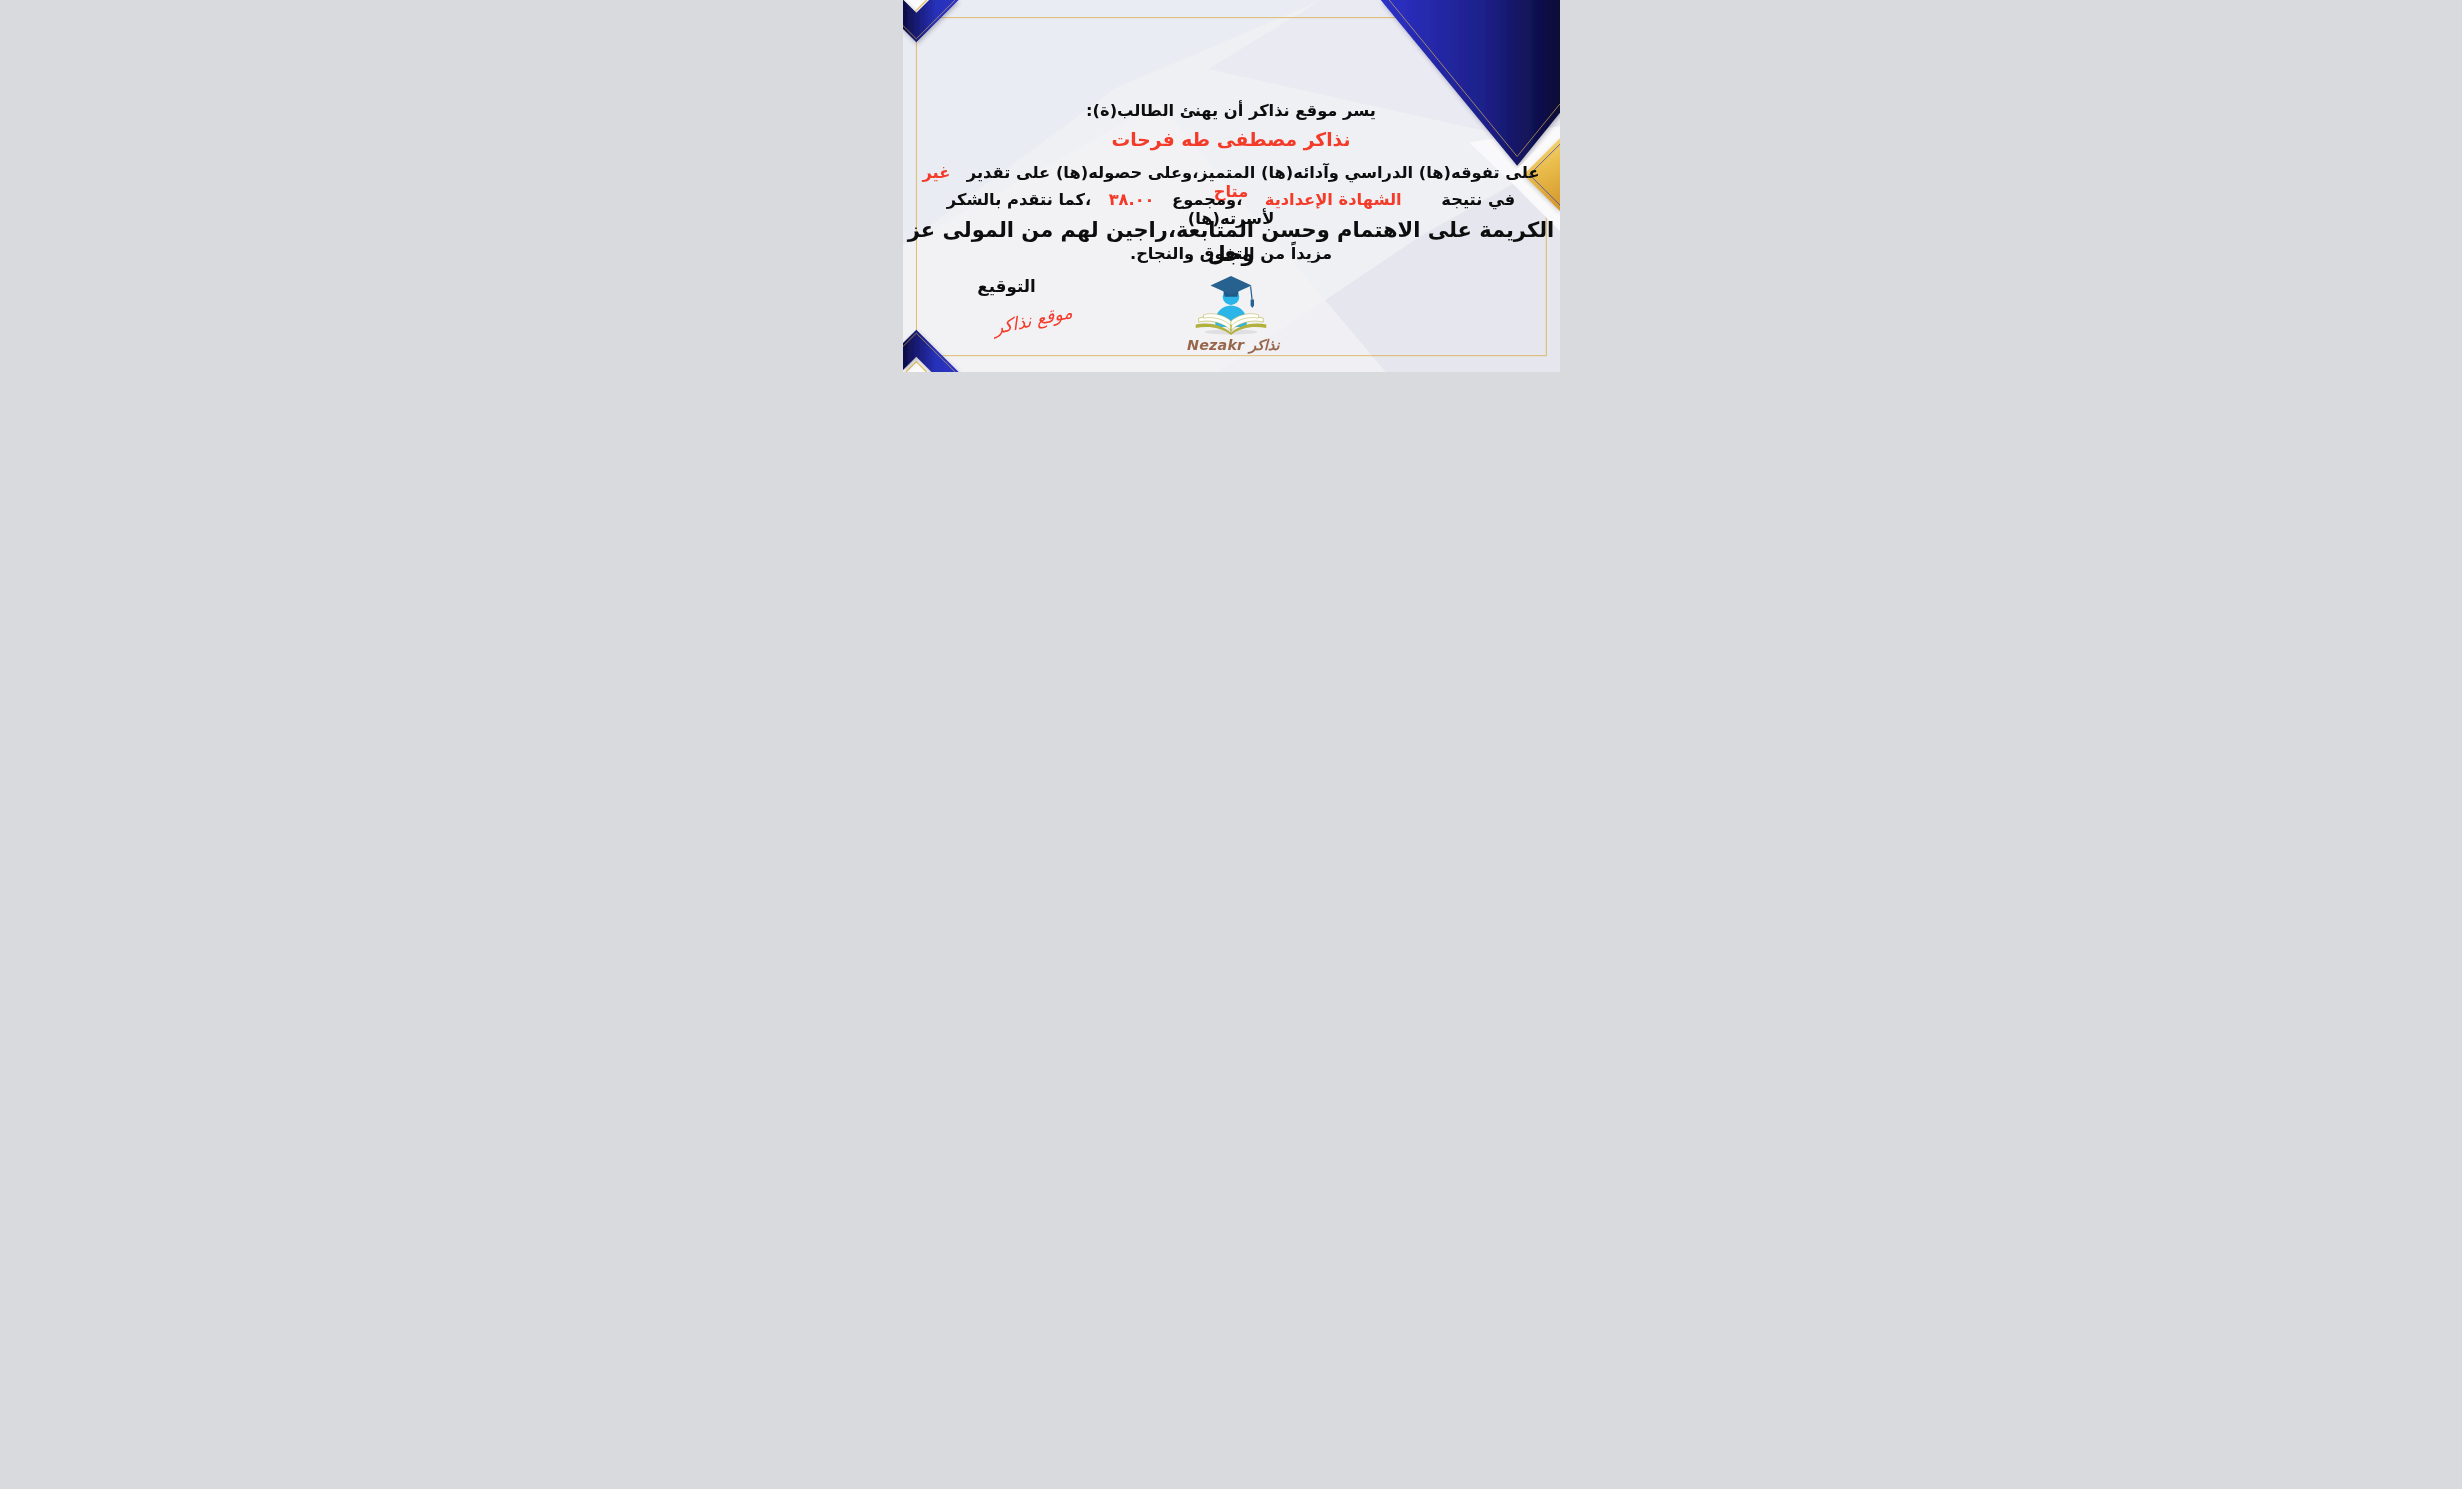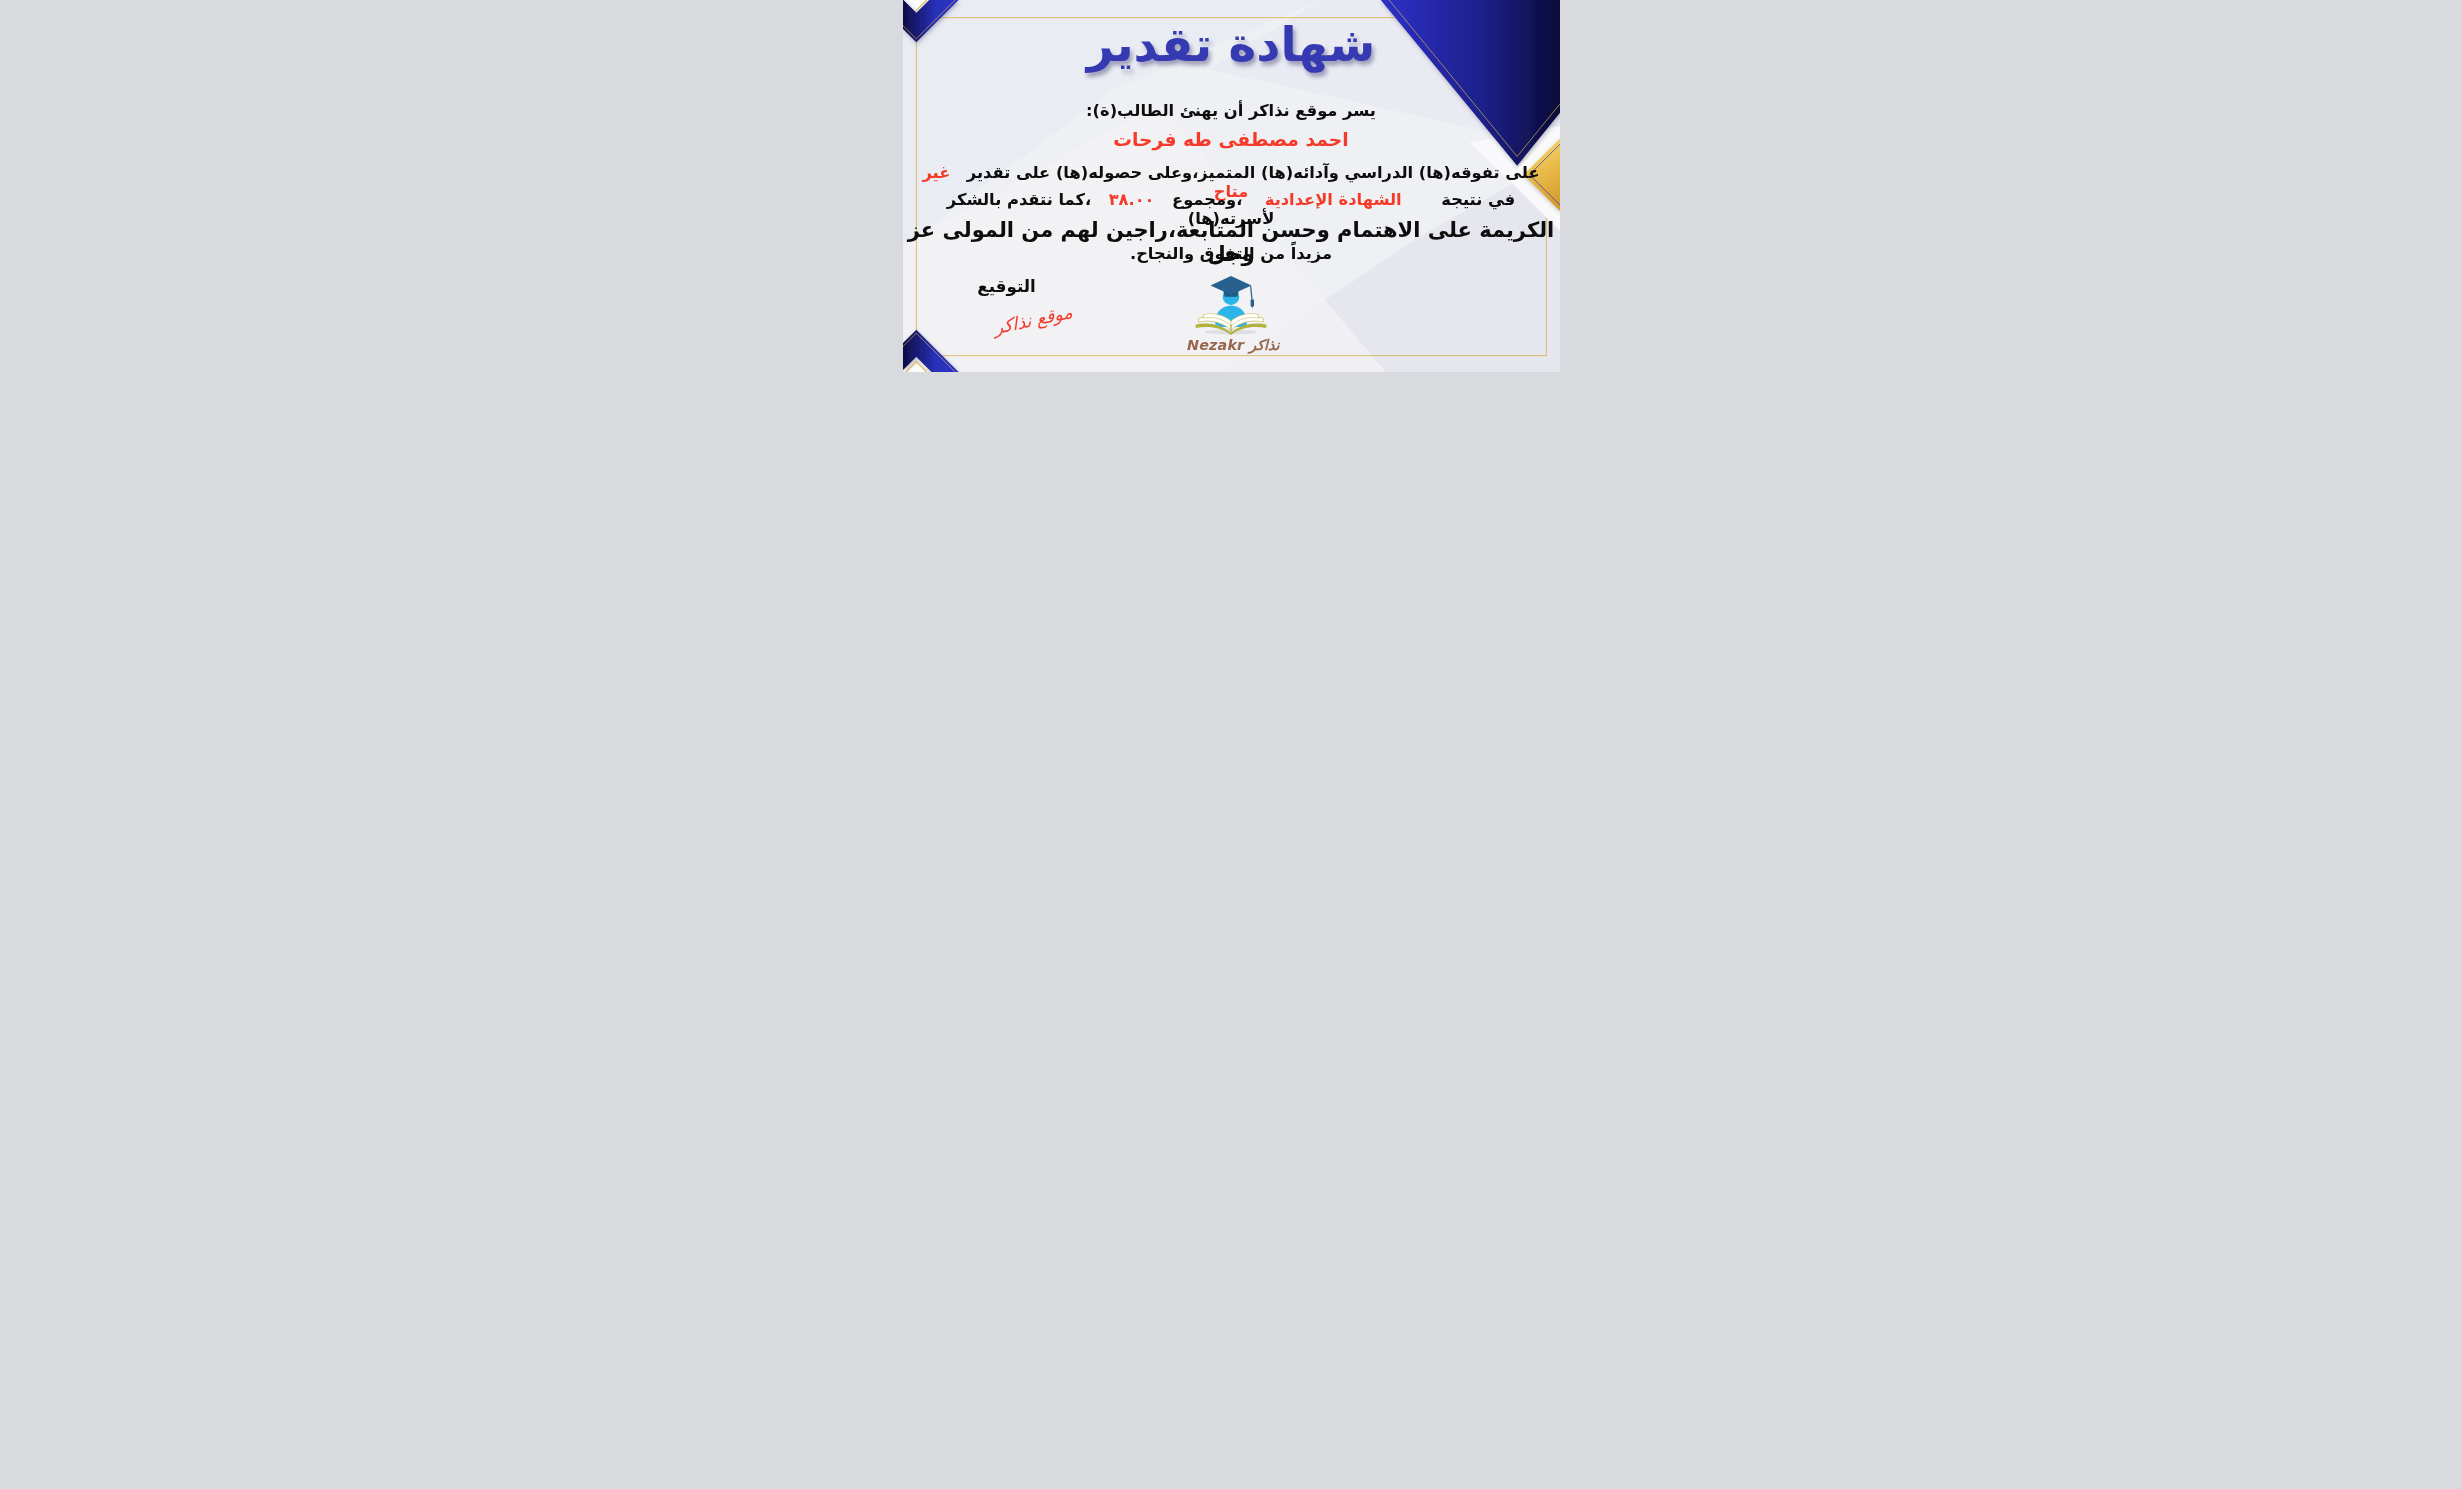--- a/index.html
+++ b/index.html
@@ -93,25 +93,24 @@
       <polyline points="987,0 1247,318 1334,211" fill="none" stroke="#e3b84e" stroke-width="1.3"></polyline>
     </g>
 
     <g>
       <polygon points="1235,355 1334,256 1334,454" fill="#fafafb"></polygon>
       <polygon points="1260,355 1334,281 1334,429" fill="url(#gGold)" filter="url(#ds)"></polygon>
       <polyline points="1334,293 1272,355 1334,417" fill="none" stroke="#2d35c0" stroke-width="1.4"></polyline>
     </g>
   </svg>
 
-  <h1 class="txt title">شهادة تقدير</h1>
 
   <p class="txt intro">يسر موقع نذاكر أن يهنئ الطالب(ة):</p>
 
-  <p class="txt student">احمد مصطفى طه فرحات</p>
+  <p class="txt student">نذاكر مصطفى طه فرحات</p>
 
   <p class="txt l3">
     <span>على تفوقه(ها) الدراسي وآدائه(ها) المتميز،وعلى حصوله(ها) على تقدير</span>
     <span class="red slot-grade">غير متاح</span>
   </p>
 
   <p class="txt l4">
     <span>في نتيجة</span>
     <span class="red slot-exam">الشهادة الإعدادية</span>
     <span>،ومجموع</span>

